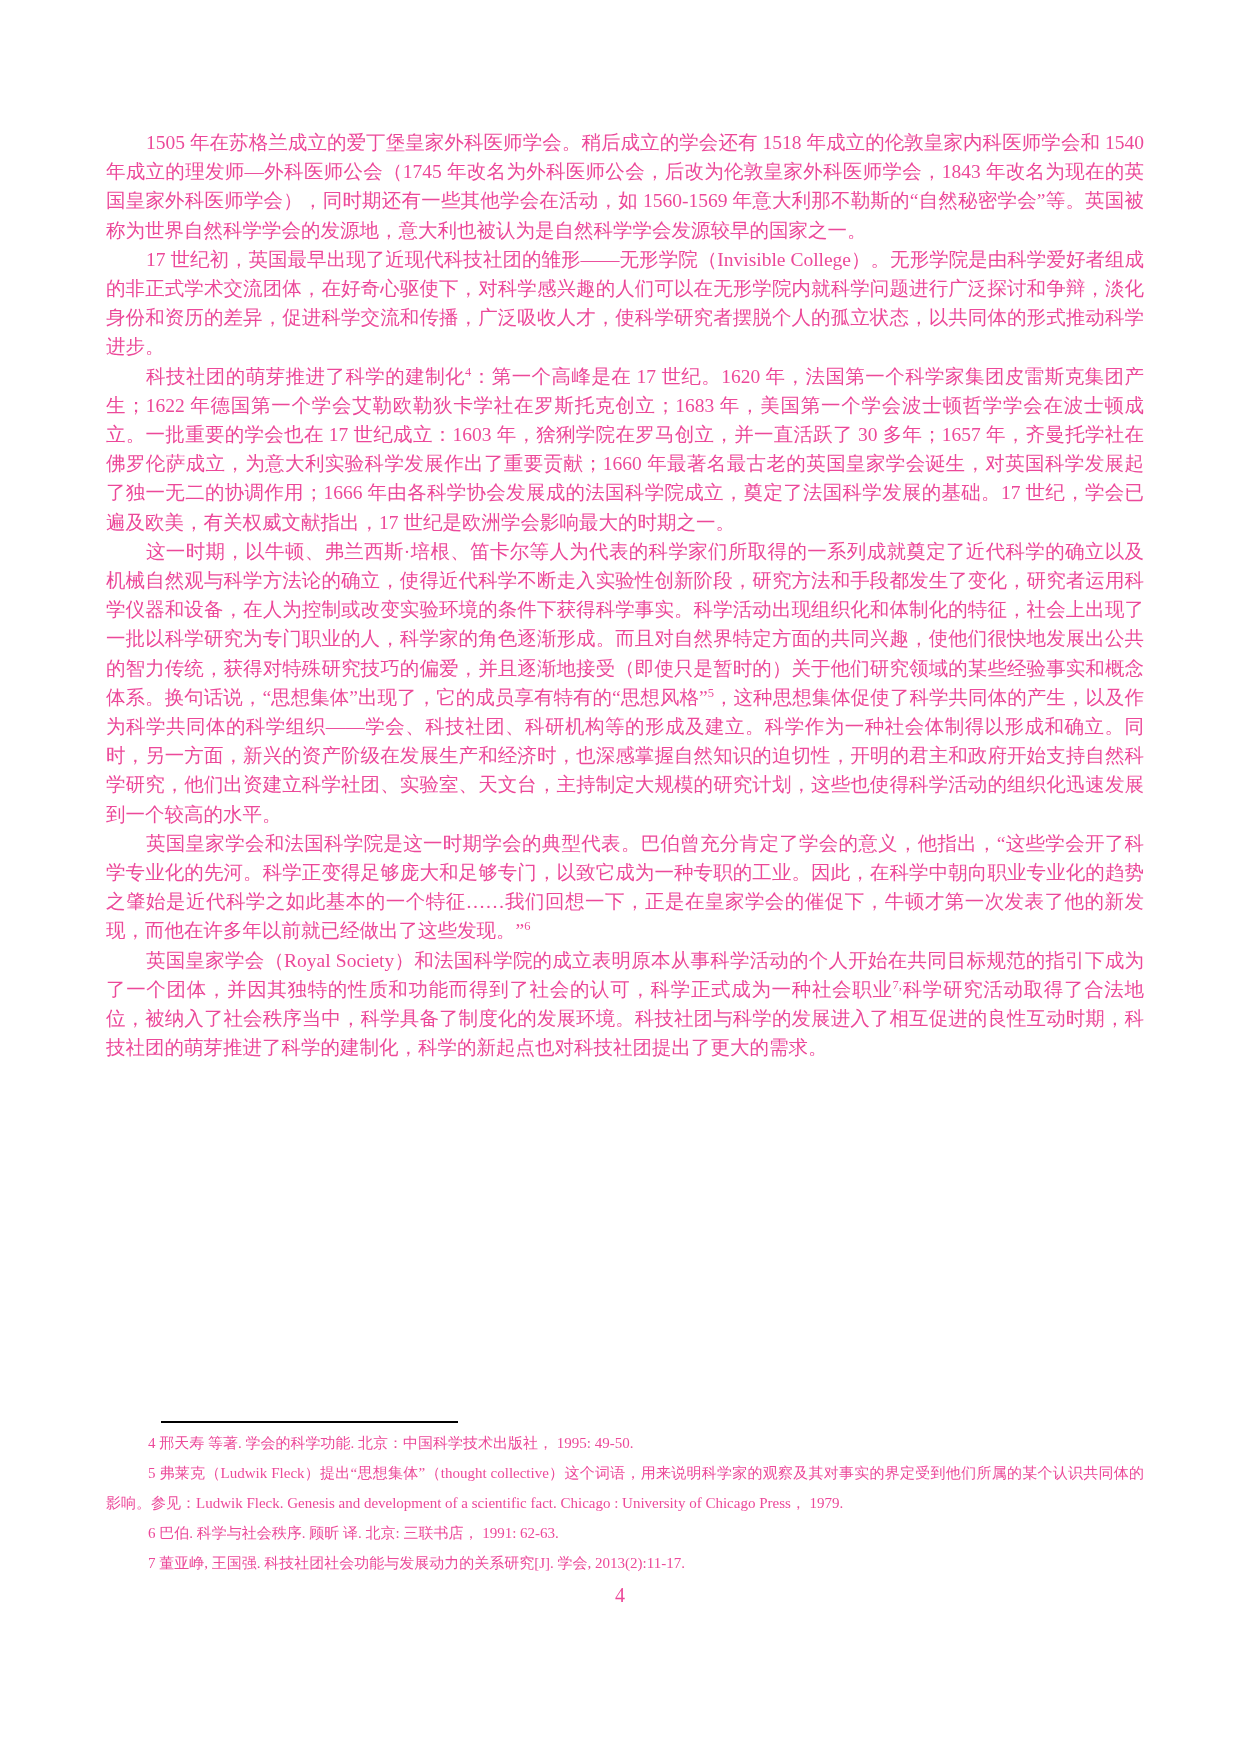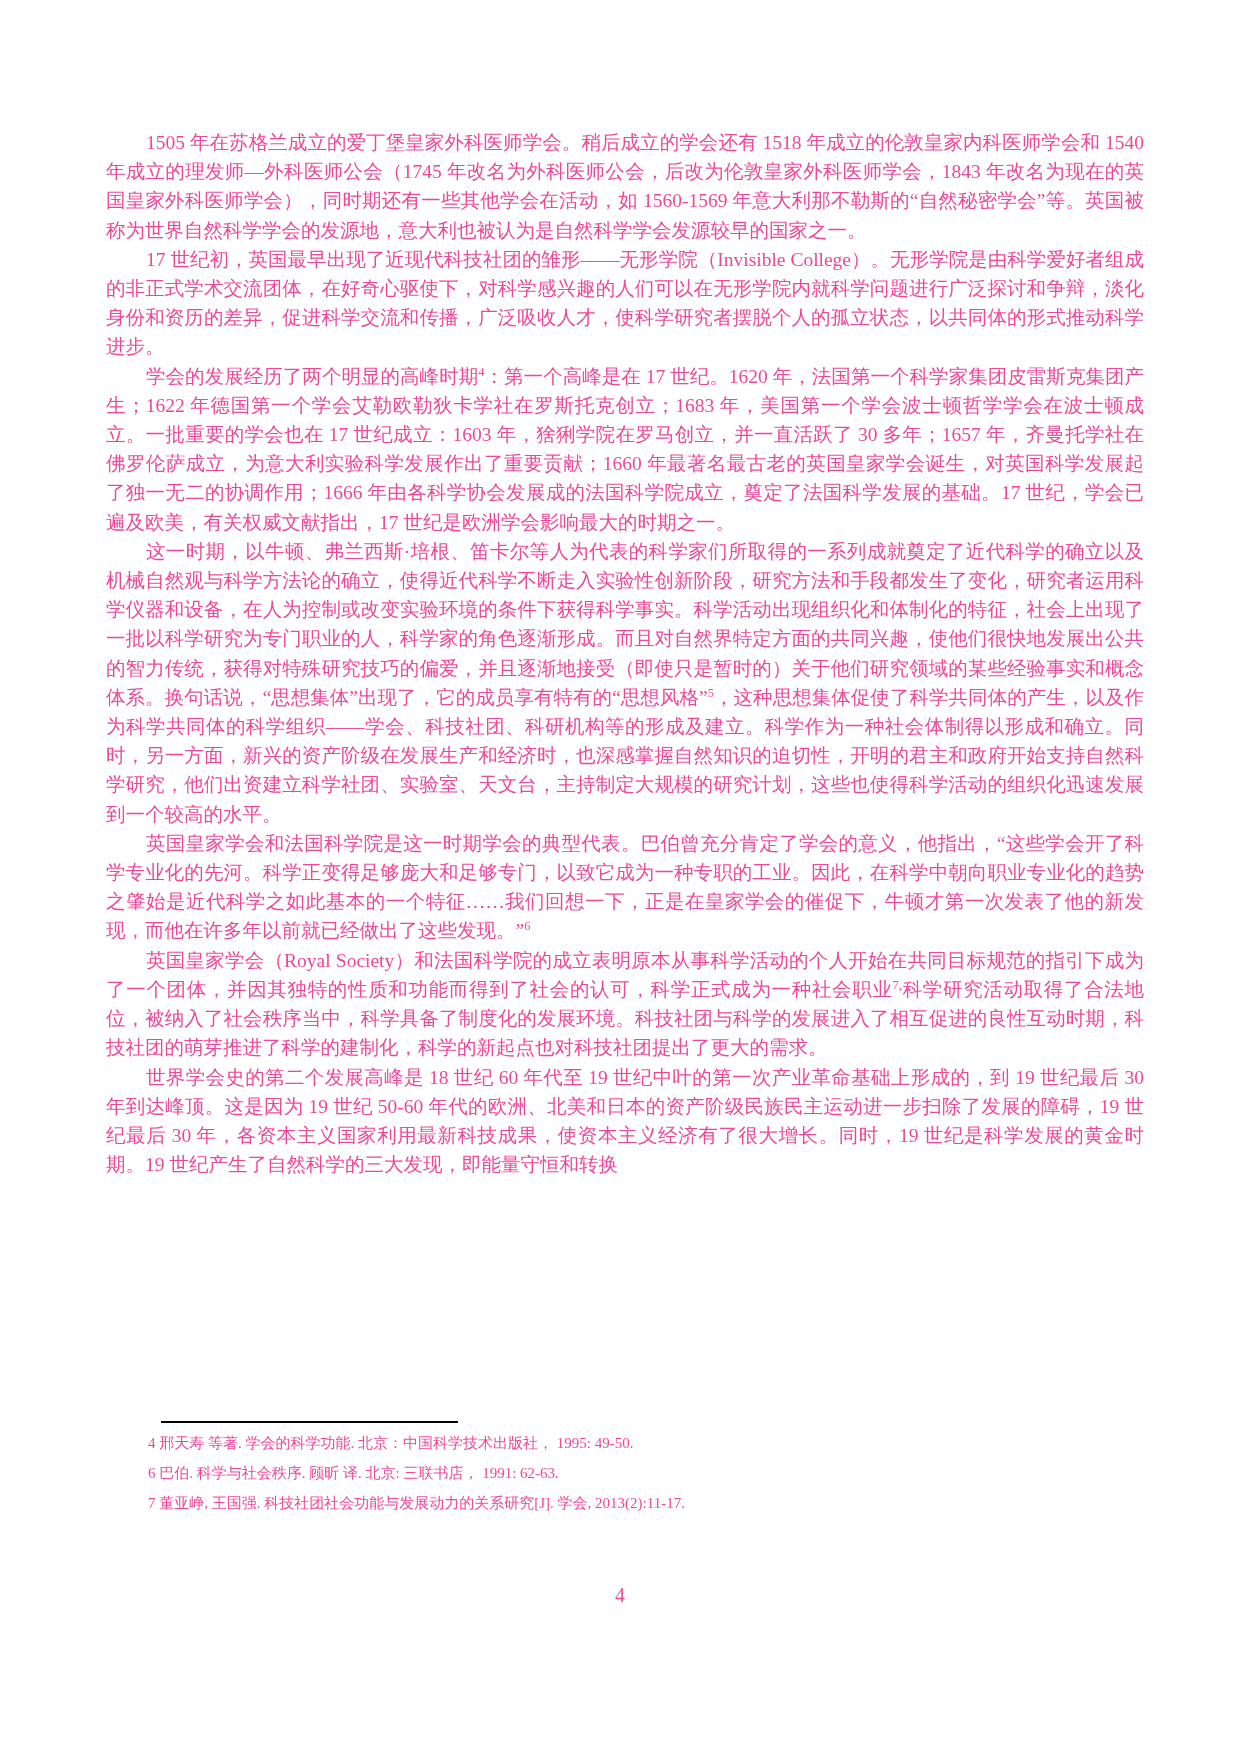--- a/index.html
+++ b/index.html
@@ -63,26 +63,26 @@
     line-height:26px;
   }
 </style>
 </head>
 <body>
 
 <div class="page">
   <div class="body-text" id="body-container">
       <p class="para"><span>1505 年在苏格兰成立的爱丁堡皇家外科医师学会。稍后成立的学会还有 1518 年成立的伦敦皇家内科医师学会和 1540 年成立的理发师—外科医师公会（1745 年改名为外科医师公会，后改为伦敦皇家外科医师学会，1843 年改名为现在的英国皇家外科医师学会），同时期还有一些其他学会在活动，如 1560-1569 年意大利那不勒斯的“自然秘密学会”等。英国被称为世界自然科学学会的发源地，意大利也被认为是自然科学学会发源较早的国家之一。</span></p>
       <p class="para"><span>17 世纪初，英国最早出现了近现代科技社团的雏形——无形学院（Invisible College）。无形学院是由科学爱好者组成的非正式学术交流团体，在好奇心驱使下，对科学感兴趣的人们可以在无形学院内就科学问题进行广泛探讨和争辩，淡化身份和资历的差异，促进科学交流和传播，广泛吸收人才，使科学研究者摆脱个人的孤立状态，以共同体的形式推动科学进步。</span></p>
-      <p class="para"><span>学会的发展经历了两个明显的高峰时期</span><sup class="fnref">4</sup><span>：第一个高峰是在 17 世纪。1620 年，法国第一个科学家集团皮雷斯克集团产生；1622 年德国第一个学会艾勒欧勒狄卡学社在罗斯托克创立；1683 年，美国第一个学会波士顿哲学学会在波士顿成立。一批重要的学会也在 17 世纪成立：1603 年，猞猁学院在罗马创立，并一直活跃了 30 多年；1657 年，齐曼托学社在佛罗伦萨成立，为意大利实验科学发展作出了重要贡献；1660 年最著名最古老的英国皇家学会诞生，对英国科学发展起了独一无二的协调作用；1666 年由各科学协会发展成的法国科学院成立，奠定了法国科学发展的基础。17 世纪，学会已遍及欧美，有关权威文献指出，17 世纪是欧洲学会影响最大的时期之一。</span></p>
+      <p class="para"><span>科技社团的萌芽推进了科学的建制化</span><sup class="fnref">4</sup><span>：第一个高峰是在 17 世纪。1620 年，法国第一个科学家集团皮雷斯克集团产生；1622 年德国第一个学会艾勒欧勒狄卡学社在罗斯托克创立；1683 年，美国第一个学会波士顿哲学学会在波士顿成立。一批重要的学会也在 17 世纪成立：1603 年，猞猁学院在罗马创立，并一直活跃了 30 多年；1657 年，齐曼托学社在佛罗伦萨成立，为意大利实验科学发展作出了重要贡献；1660 年最著名最古老的英国皇家学会诞生，对英国科学发展起了独一无二的协调作用；1666 年由各科学协会发展成的法国科学院成立，奠定了法国科学发展的基础。17 世纪，学会已遍及欧美，有关权威文献指出，17 世纪是欧洲学会影响最大的时期之一。</span></p>
       <p class="para"><span>这一时期，以牛顿、弗兰西斯·培根、笛卡尔等人为代表的科学家们所取得的一系列成就奠定了近代科学的确立以及机械自然观与科学方法论的确立，使得近代科学不断走入实验性创新阶段，研究方法和手段都发生了变化，研究者运用科学仪器和设备，在人为控制或改变实验环境的条件下获得科学事实。科学活动出现组织化和体制化的特征，社会上出现了一批以科学研究为专门职业的人，科学家的角色逐渐形成。而且对自然界特定方面的共同兴趣，使他们很快地发展出公共的智力传统，获得对特殊研究技巧的偏爱，并且逐渐地接受（即使只是暂时的）关于他们研究领域的某些经验事实和概念体系。换句话说，“思想集体”出现了，它的成员享有特有的“思想风格”</span><sup class="fnref">5</sup><span>，这种思想集体促使了科学共同体的产生，以及作为科学共同体的科学组织——学会、科技社团、科研机构等的形成及建立。科学作为一种社会体制得以形成和确立。同时，另一方面，新兴的资产阶级在发展生产和经济时，也深感掌握自然知识的迫切性，开明的君主和政府开始支持自然科学研究，他们出资建立科学社团、实验室、天文台，主持制定大规模的研究计划，这些也使得科学活动的组织化迅速发展到一个较高的水平。</span></p>
       <p class="para"><span>英国皇家学会和法国科学院是这一时期学会的典型代表。巴伯曾充分肯定了学会的意义，他指出，“这些学会开了科学专业化的先河。科学正变得足够庞大和足够专门，以致它成为一种专职的工业。因此，在科学中朝向职业专业化的趋势之肇始是近代科学之如此基本的一个特征……我们回想一下，正是在皇家学会的催促下，牛顿才第一次发表了他的新发现，而他在许多年以前就已经做出了这些发现。”</span><sup class="fnref">6</sup></p>
       <p class="para"><span>英国皇家学会（Royal Society）和法国科学院的成立表明原本从事科学活动的个人开始在共同目标规范的指引下成为了一个团体，并因其独特的性质和功能而得到了社会的认可，科学正式成为一种社会职业</span><sup class="fnref">7,</sup><span>科学研究活动取得了合法地位，被纳入了社会秩序当中，科学具备了制度化的发展环境。科技社团与科学的发展进入了相互促进的良性互动时期，科技社团的萌芽推进了科学的建制化，科学的新起点也对科技社团提出了更大的需求。</span></p>
-      <p class="para"><span>世界学会史的第二个发展高峰是 18 世纪 60 年代至 19 世纪中叶的第一次产业革命基础上形成的，到 19 世纪最后 30 年到达峰顶。这是因为 19 世纪 50-60 年代的欧洲、北美和日本的资产阶级民族民主运动进一步扫除了发展的障碍，19 世纪最后 30 年，各资本主义国家利用最新科技成果，使资本主义经济有了很大增长。同时，19 世纪是科学发展的黄金时期。19 世纪产生了自然科学的三大发现，即能量守恒和转换</span></p>
     </div>
   <div class="footnote-sep"></div>
   <div class="footnotes" id="footnotes-container">
       <p class="fn">4 邢天寿 等著. 学会的科学功能. 北京：中国科学技术出版社， 1995: 49-50.</p>
+      <p class="fn">5 弗莱克（Ludwik Fleck）提出“思想集体”（thought collective）这个词语，用来说明科学家的观察及其对事实的界定受到他们所属的某个认识共同体的影响。参见：Ludwik Fleck. Genesis and development of a scientific fact. Chicago : University of Chicago Press， 1979.</p>
       <p class="fn">6 巴伯. 科学与社会秩序. 顾昕 译. 北京: 三联书店， 1991: 62-63.</p>
       <p class="fn">7 董亚峥, 王国强. 科技社团社会功能与发展动力的关系研究[J]. 学会, 2013(2):11-17.</p>
     </div>
   <div class="page-number">4</div>
 </div>
 
 </body></html>

